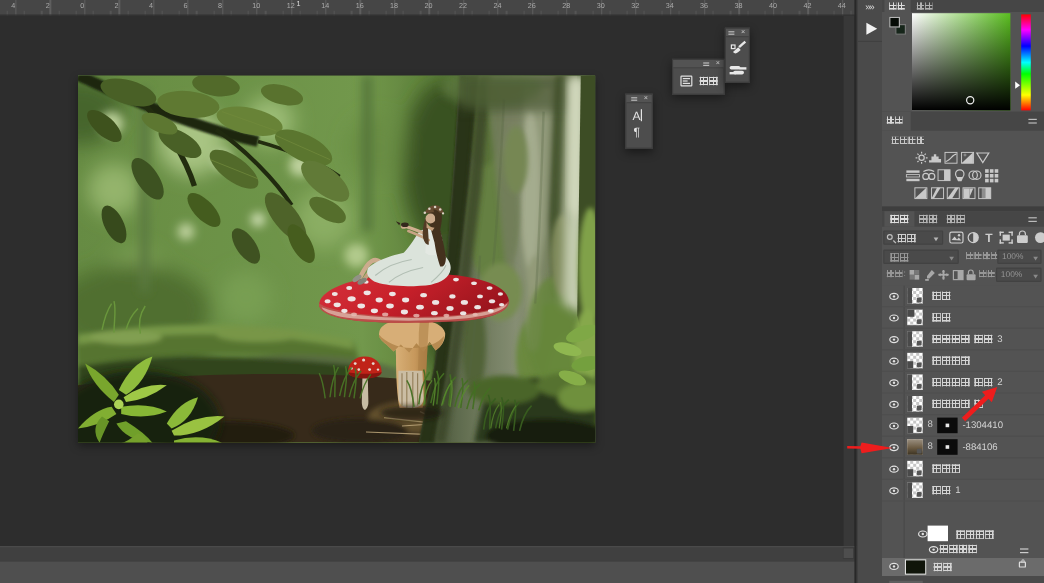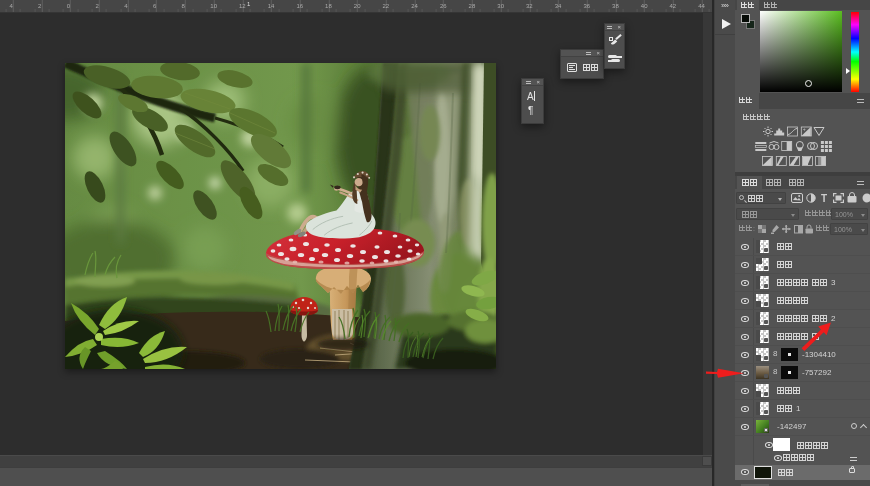--- a/index.html
+++ b/index.html
@@ -783,46 +783,37 @@
         <div class="lrow" style="top:126px">
           <div class="eye"></div>
           <div class="thumb">
             <div style="position:absolute;inset:0;background:linear-gradient(180deg,#9a8f80,#6b5b43 55%,#3c3322)"></div>
             <div class="badge"></div>
           </div>
           <div class="link8">8</div>
           <div class="mask">
             <div style="position:absolute;left:7px;top:5px;width:3px;height:3px;background:#e8e8e8"></div>
           </div>
-          <div class="num" style="left:67px">-757292</div>
+          <div class="num" style="left:67px">-884106</div>
         </div>
         <div class="lrow" style="top:144px">
           <div class="eye"></div>
           <div class="thumb">
             <div class="blob" style="left:0;bottom:0;width:5px;height:6px"></div>
             <div class="badge"></div>
           </div>
           <div class="lname" style="left:42px"><span class="cj"></span><span class="cj"></span><span class="cj"></span></div>
         </div>
         <div class="lrow" style="top:162px">
           <div class="eye"></div>
           <div class="thumb">
             <div class="blob" style="left:0;top:0;width:4px;height:13px"></div>
             <div class="badge"></div>
           </div>
           <div class="lname" style="left:42px"><span class="cj"></span><span class="cj"></span><span style="display:inline-block;width:3px"></span><span style="font-size:8px">1</span></div>
-        </div>
-        <div class="lrow" style="top:180px;height:18px">
-          <div class="eye"></div>
-          <div class="thumb" style="background:linear-gradient(135deg,#7ab43c,#3f7a1e 60%,#2c3d14)">
-            <div class="badge" style="background:#e8e8e8;border:1px solid #666"></div>
-          </div>
-          <div class="num" style="left:42px">-142497</div>
-          <div style="position:absolute;right:13px;top:5px;width:6px;height:6px;border:1px solid #ccc;border-radius:50%"></div>
-          <div style="position:absolute;right:4px;top:7px;width:5px;height:5px;border-left:1px solid #ccc;border-top:1px solid #ccc;transform:rotate(45deg)"></div>
         </div>
         <div class="lrow" style="top:198px;height:16px;border-bottom:none">
           <div class="eye" style="left:30px;top:6px"></div>
           <div style="position:absolute;left:38px;top:2px;width:17px;height:13px;background:#fff"></div>
           <div class="lname" style="left:62px;top:6px"><span class="cj"></span><span class="cj"></span><span class="cj"></span><span class="cj"></span></div>
         </div>
         <div class="lrow" style="top:214px;height:13px;border-bottom:none">
           <div class="eye" style="left:39px;top:3px"></div>
           <div class="lname" style="left:48px;top:2px"><span class="cj"></span><span class="cj"></span><span class="cj"></span><span class="cj"></span></div>
           <div style="position:absolute;right:13px;top:5px;width:7px;height:1px;background:#ccc"></div>

